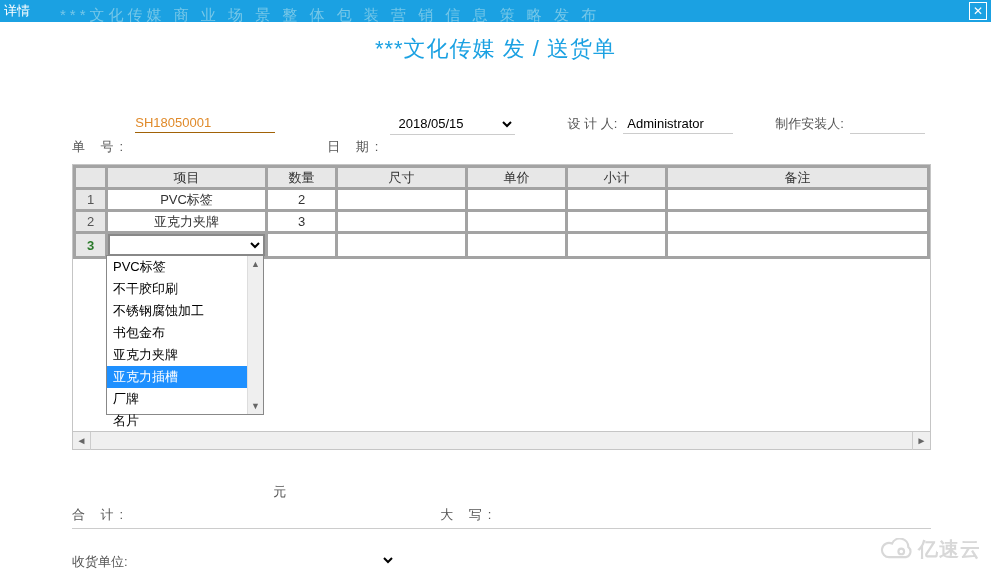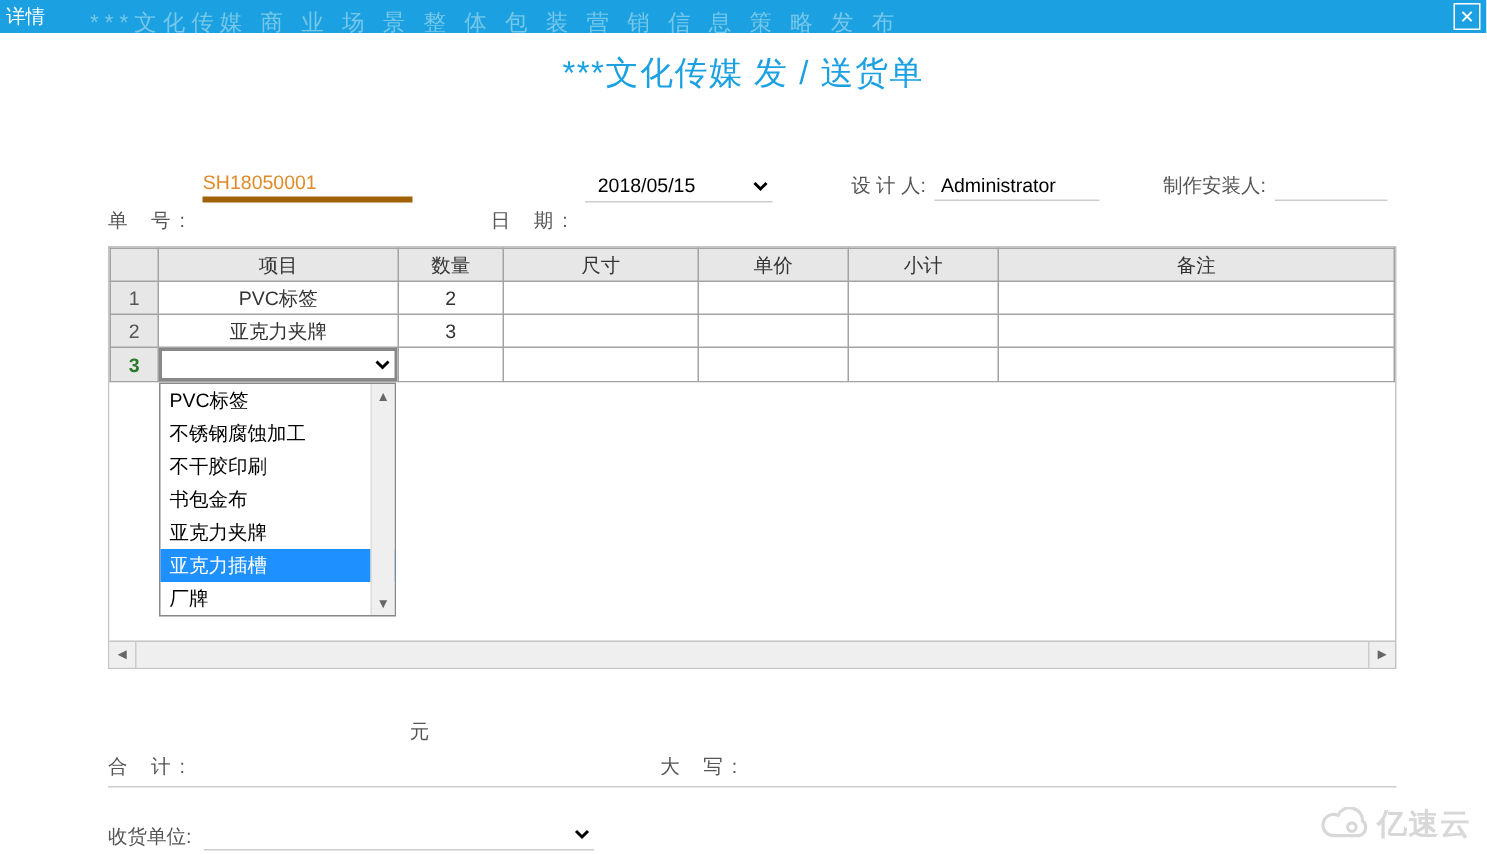--- a/index.html
+++ b/index.html
@@ -51,21 +51,21 @@
     .content { padding: 0 60px 0 72px; }
     .form-row {
       display: flex;
       align-items: center;
       gap: 6px;
       margin-bottom: 8px;
       font-size: 13px;
       color: #555;
     }
     .label-spaced { letter-spacing: 6px; margin-top: 46px; }
-    .order-no { color: #e08a2a; width: 140px; border-bottom: 4px solid #a16207; padding-bottom: 2px; }
+    .order-no { color: #e08a2a; width: 140px; border-bottom: 1px solid #a16207; padding-bottom: 2px; }
     .date-select {
       border: none;
       border-bottom: 1px solid #ccc;
       font-size: 13px;
       padding: 2px 4px;
       width: 125px;
       background: transparent;
     }
     .designer-input {
       border: none;
@@ -83,21 +83,21 @@
     }
 
     
     .sheet {
       border: 1px solid #c5c5c5;
       position: relative;
       margin-top: 6px;
     }
     table { border-collapse: collapse; width: 100%; table-layout: fixed; }
     th, td {
-      border: 1px solid #a3a3a3;
+      border: 3px solid #a3a3a3;
       height: 22px;
       text-align: center;
       font-size: 13px;
       font-weight: normal;
       color: #333;
     }
     thead th { background: #e7e7e7; }
     thead th.row-header-col { width: 32px; }
     .col-item { width: 160px; }
     .col-qty { width: 70px; }
@@ -303,26 +303,27 @@
           <td></td>
           <td></td>
           <td></td>
         </tr>
       </tbody>
     </table>
 
     <div class="dropdown">
       <div id="dd-list">
           <div class="dropdown-item">PVC标签</div>
+          <div class="dropdown-item">不干胶印刷</div>
           <div class="dropdown-item">不锈钢腐蚀加工</div>
-          <div class="dropdown-item">不干胶印刷</div>
           <div class="dropdown-item">书包金布</div>
           <div class="dropdown-item">亚克力夹牌</div>
           <div class="dropdown-item selected">亚克力插槽</div>
           <div class="dropdown-item">厂牌</div>
+          <div class="dropdown-item">名片</div>
         </div>
       <div class="dropdown-scroll">
         <div class="arrow">▲</div>
         <div class="track"></div>
         <div class="arrow">▼</div>
       </div>
     </div>
 
     <div class="sheet-filler"></div>
     <div class="hscroll">

